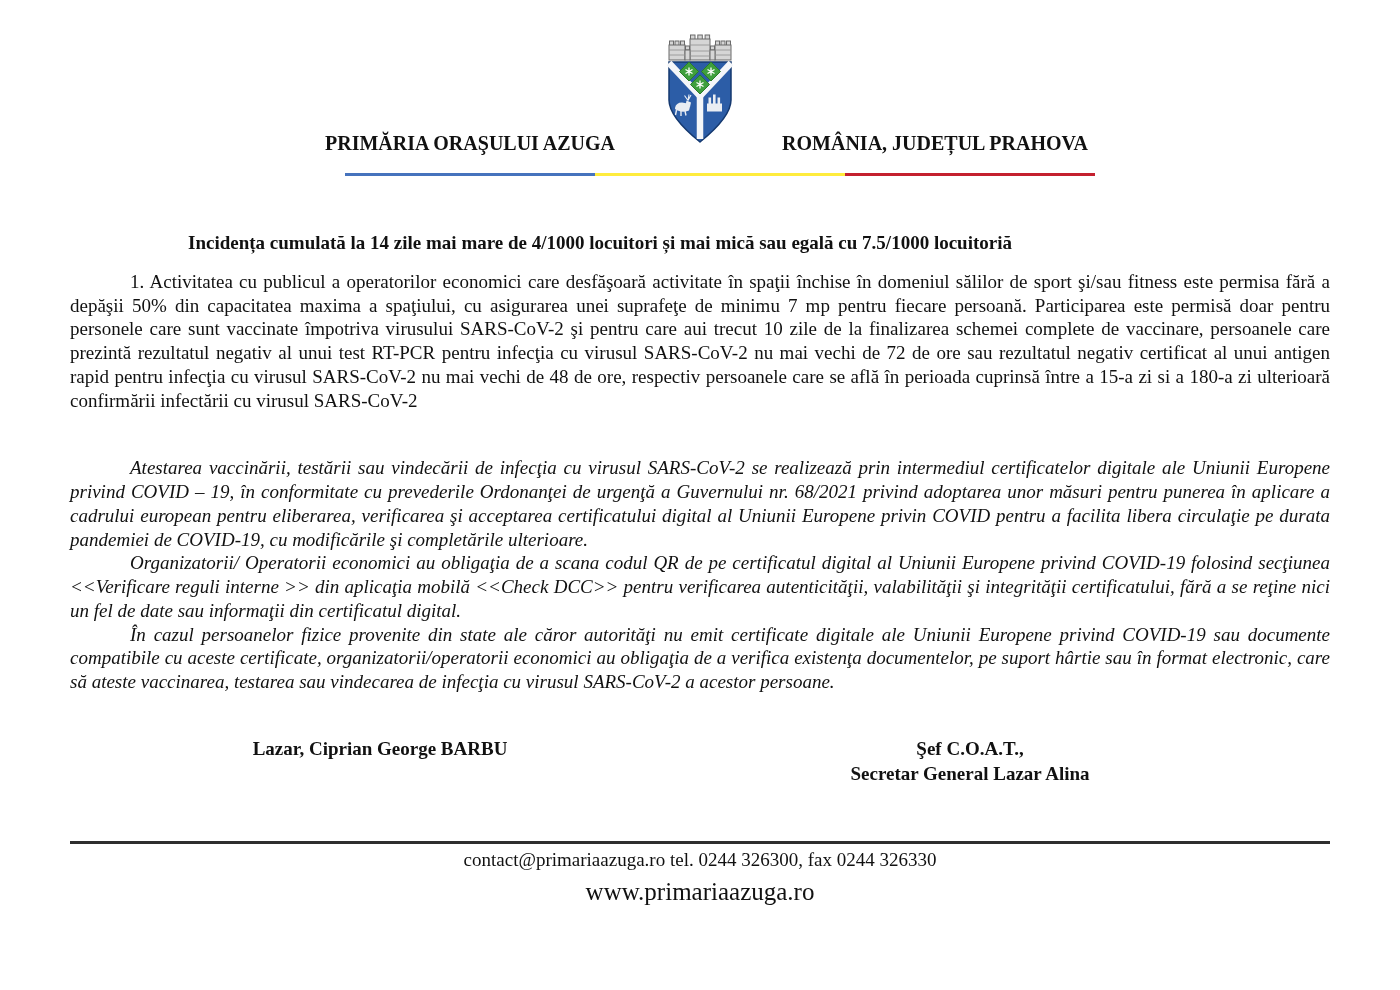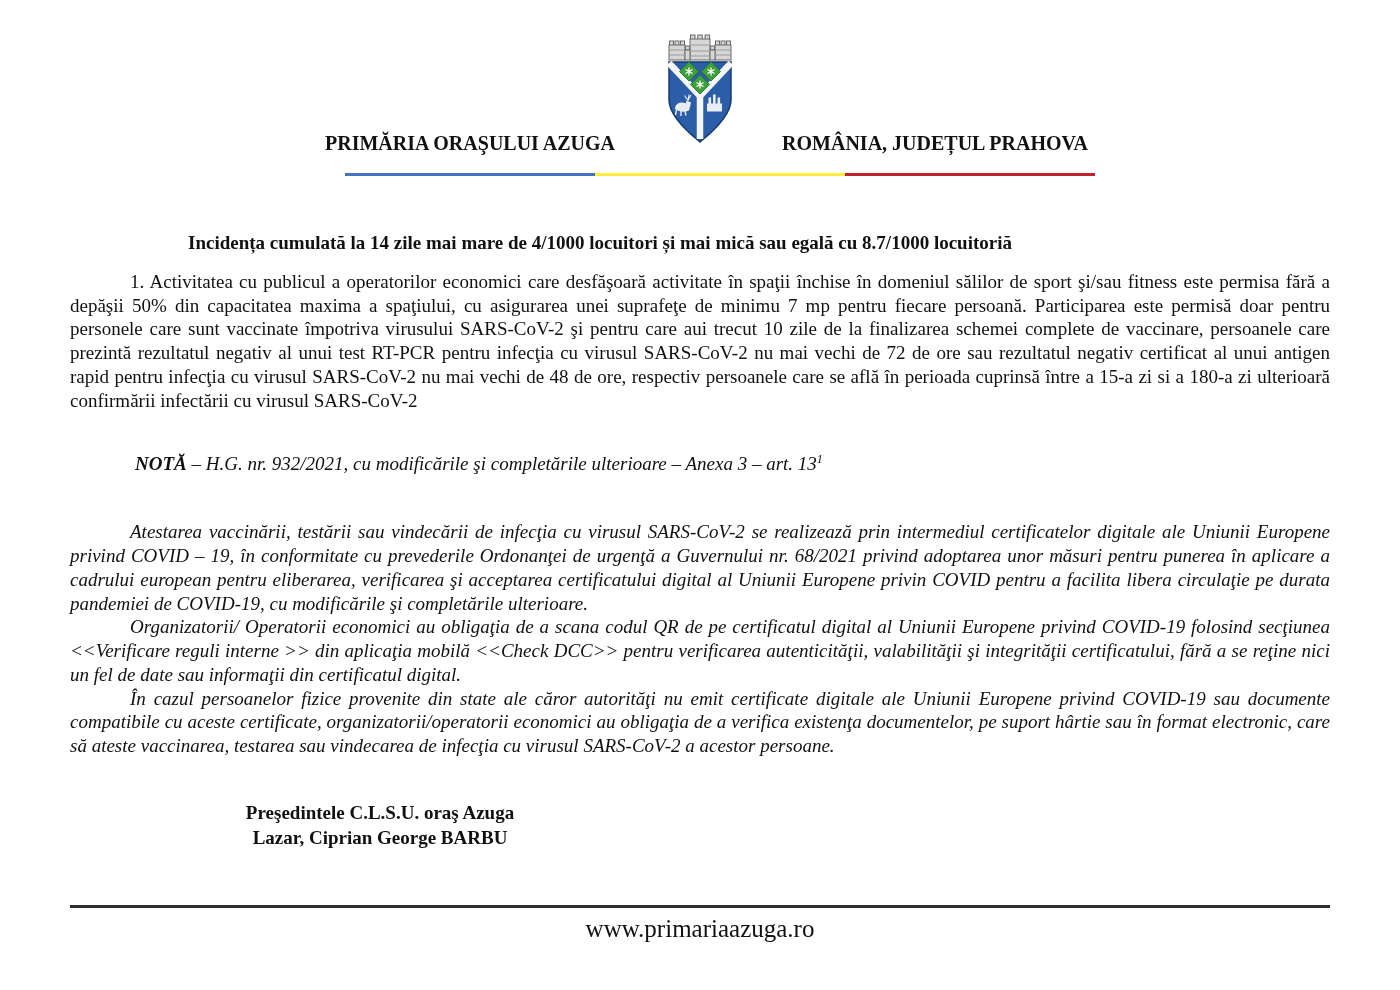--- a/index.html
+++ b/index.html
@@ -115,38 +115,41 @@
 
     <div class="flag-rule">
       <span class="seg seg-blue"></span>
       <span class="seg seg-yellow"></span>
       <span class="seg seg-red"></span>
     </div>
   </header>
 
   <main class="content">
 
-    <p class="doc-title">Incidența cumulată la 14 zile mai mare de 4/1000 locuitori și mai mică sau egală cu 8.7/1000 locuitoriă</p>
+    <p class="doc-title">Incidența cumulată la 14 zile mai mare de 4/1000 locuitori și mai mică sau egală cu 7.5/1000 locuitoriă</p>
 
     <p class="body-para">1. Activitatea cu publicul a operatorilor economici care desfăşoară activitate în spaţii închise în domeniul sălilor de sport şi/sau fitness este permisa fără a depăşii 50% din capacitatea maxima a spaţiului, cu asigurarea unei suprafeţe de minimu 7 mp pentru fiecare persoană. Participarea este permisă doar pentru personele care sunt vaccinate împotriva virusului SARS-CoV-2 şi pentru care aui trecut 10 zile de la finalizarea schemei complete de vaccinare, persoanele care prezintă rezultatul negativ al unui test RT-PCR pentru infecţia cu virusul SARS-CoV-2 nu mai vechi de 72 de ore sau rezultatul negativ certificat al unui  antigen rapid pentru infecţia cu virusul SARS-CoV-2 nu mai vechi de 48 de ore, respectiv persoanele care se află în perioada cuprinsă între a 15-a zi si a 180-a zi ulterioară confirmării infectării cu virusul SARS-CoV-2</p>
 
-    <p class="note-line"><span class="note-label">NOTĂ</span><span> – H.G. nr. 932/2021, cu modificările şi completările ulterioare – Anexa 3 – art. 13</span><sup>1</sup></p>
 
     <div class="italic-block">
       <p>Atestarea vaccinării, testării sau vindecării de infecţia cu virusul SARS-CoV-2 se realizează prin intermediul certificatelor digitale ale Uniunii Europene privind COVID – 19, în conformitate cu prevederile Ordonanţei de urgenţă a Guvernului nr. 68/2021 privind adoptarea unor măsuri pentru punerea în aplicare a cadrului european pentru eliberarea, verificarea şi acceptarea certificatului digital al Uniunii Europene privin COVID pentru a facilita libera circulaţie pe durata pandemiei de COVID-19, cu modificările şi completările ulterioare.</p>
       <p>Organizatorii/ Operatorii economici au obligaţia de a scana codul QR de pe certificatul digital al Uniunii Europene privind COVID-19 folosind secţiunea &lt;&lt;Verificare reguli interne &gt;&gt; din aplicaţia mobilă &lt;&lt;Check DCC&gt;&gt; pentru verificarea autenticităţii, valabilităţii şi integrităţii certificatului, fără a se reţine nici un fel de date sau informaţii din certificatul digital.</p>
       <p>În cazul persoanelor fizice provenite din state ale căror autorităţi nu emit certificate digitale ale Uniunii Europene privind COVID-19 sau documente compatibile cu aceste certificate, organizatorii/operatorii economici au obligaţia de a verifica existenţa documentelor, pe suport hârtie sau în format electronic, care să ateste vaccinarea, testarea sau vindecarea de infecţia cu virusul SARS-CoV-2 a acestor persoane.</p>
     </div>
 
     <div class="signatures">
       <div class="sig sig-left">
-        <div>Preşedintele C.L.S.U. oraş Azuga</div>
         <div>Lazar, Ciprian George BARBU</div>
+      </div>
+      <div class="sig sig-right">
+        <div>Şef C.O.A.T.,</div>
+        <div>Secretar General Lazar Alina</div>
       </div>
     </div>
   </main>
 
   <footer>
     <div class="footer-rule"></div>
+    <div class="contact-line">contact@primariaazuga.ro tel. 0244 326300, fax 0244 326330</div>
     <div class="website">www.primariaazuga.ro</div>
   </footer>
 
 </div>
 
 </body></html>

